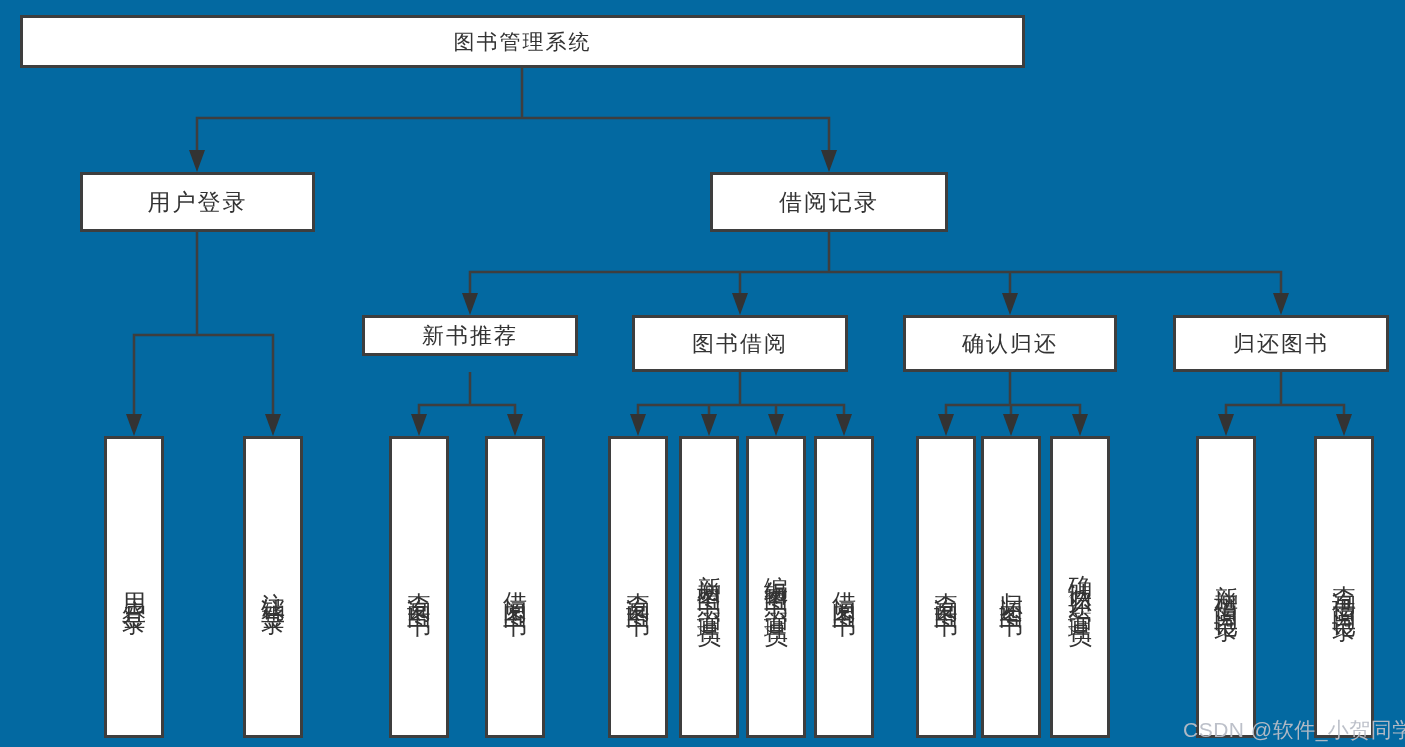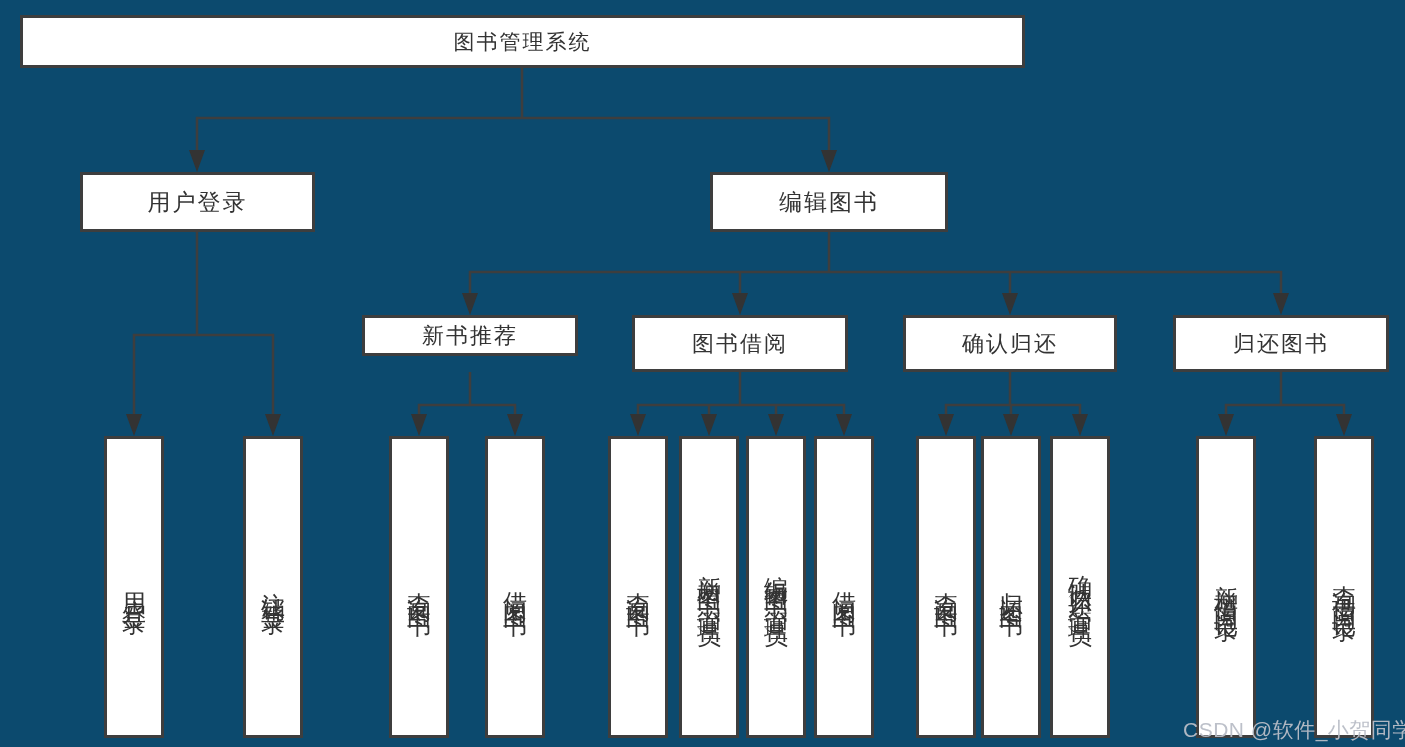--- a/index.html
+++ b/index.html
@@ -5,21 +5,21 @@
   html, body {
     margin: 0;
     padding: 0;
     background: #ffffff;
     font-family: "Liberation Sans", "DejaVu Sans", sans-serif;
   }
   .canvas {
     position: relative;
     width: 1405px;
     height: 747px;
-    background: #0c4a6e;
+    background: #0369a1;
     overflow: hidden;
     color: #333333;
   }
   .connectors {
     position: absolute;
     left: 0;
     top: 0;
     width: 1405px;
     height: 747px;
     z-index: 1;
@@ -90,21 +90,21 @@
   </svg>
 
   <div class="node root" style="left:20px; top:15px; width:1005px; height:53px;">
     <span>图书管理系统</span>
   </div>
 
   <div class="node lvl2" style="left:80px; top:172px; width:235px; height:60px;">
     <span>用户登录</span>
   </div>
   <div class="node lvl2" style="left:710px; top:172px; width:238px; height:60px;">
-    <span>编辑图书</span>
+    <span>借阅记录</span>
   </div>
 
   <div class="node lvl3" style="left:362px; top:315px; width:216px; height:41px;">
     <span>新书推荐</span>
   </div>
   <div class="node lvl3" style="left:632px; top:315px; width:216px; height:57px;">
     <span>图书借阅</span>
   </div>
   <div class="node lvl3" style="left:903px; top:315px; width:214px; height:57px;">
     <span>确认归还</span>

